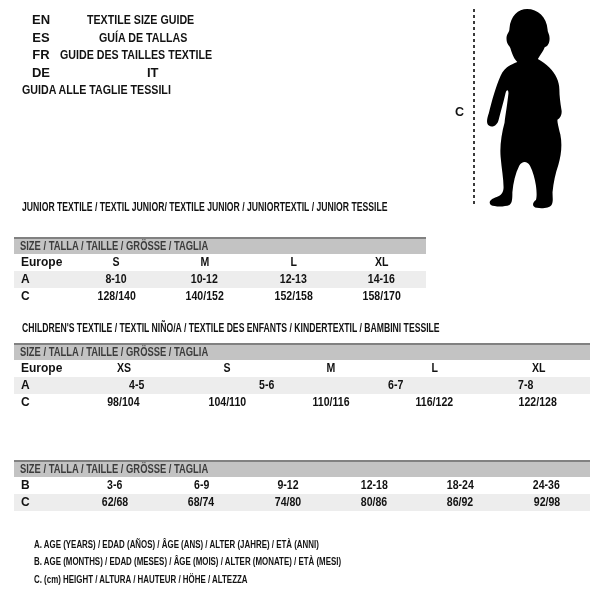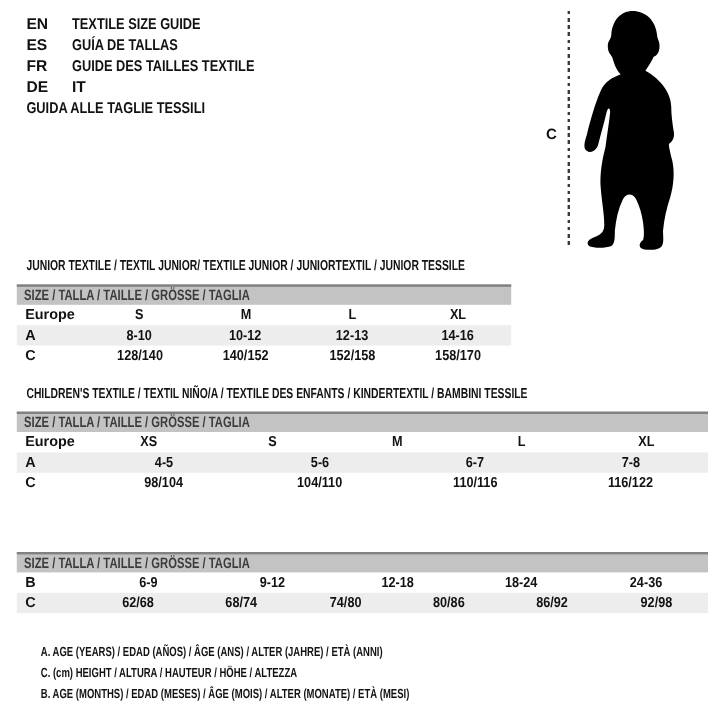--- a/index.html
+++ b/index.html
@@ -7,21 +7,21 @@
     position:relative;width:600px;height:600px;background:#ffffff;
     overflow:hidden;font-family:"Liberation Sans",sans-serif;color:#121212;
   }
   
   .condL{display:inline-block;transform:scaleX(0.72);transform-origin:0 50%;white-space:nowrap;}
   .condL82{display:inline-block;transform:scaleX(0.82);transform-origin:0 50%;white-space:nowrap;}
   .condC{display:inline-block;transform:scaleX(0.88);white-space:nowrap;}
 
   
   .lang{position:absolute;left:22px;top:11px;display:grid;grid-template-columns:38px auto;
-        grid-auto-rows:17.5px;font-size:13px;font-weight:700;line-height:17.5px;}
+        grid-auto-rows:17.5px;font-size:13px;font-weight:700;line-height:17.5px;text-align:center;}
 
   
   .measure-line{position:absolute;left:473px;top:9px;width:2px;height:197px;
     background:repeating-linear-gradient(to bottom,#3a3a3a 0 3px,transparent 3px 6px);}
   .measure-c{position:absolute;left:455px;top:105px;font-size:12.5px;font-weight:700;}
   .silhouette{position:absolute;left:483px;top:4px;}
 
   
   .sec-title{position:absolute;left:22px;font-size:12px;font-weight:700;line-height:16.5px;}
 
@@ -92,21 +92,21 @@
       C 80 115, 81 110, 80 106
       C 79 100, 78 92, 78 86
       C 78 78, 74 70, 68 64
       C 64 60, 60 57, 56 55
       C 59 50, 62 46, 63 43
       C 66 42, 68 39, 68 34
       C 68 29, 66 28, 66 25
       C 65 12, 56 4, 45 4 Z"></path>
   </svg>
 
-  <div class="sec-title" style="top:213px;">
+  <div class="sec-title" style="top:199px;">
     <span class="condL">JUNIOR TEXTILE / TEXTIL JUNIOR/ TEXTILE JUNIOR / JUNIORTEXTIL / JUNIOR TESSILE</span>
   </div>
   <div class="size-table t1" style="top:237px;">
     <div class="bar">
       <span class="condL" style="transform:scaleX(0.75);">SIZE / TALLA / TAILLE / GRÖSSE / TAGLIA</span>
     </div>
     <div class="trow">
       <span class="lbl">Europe</span>
       <span class="val"><span class="condC">S</span></span>
       <span class="val"><span class="condC">M</span></span>
@@ -150,45 +150,47 @@
       <span class="val"><span class="condC">5-6</span></span>
       <span class="val"><span class="condC">6-7</span></span>
       <span class="val"><span class="condC">7-8</span></span>
     </div>
     <div class="trow">
       <span class="lbl">C</span>
       <span class="val"><span class="condC">98/104</span></span>
       <span class="val"><span class="condC">104/110</span></span>
       <span class="val"><span class="condC">110/116</span></span>
       <span class="val"><span class="condC">116/122</span></span>
+      <span class="val"><span class="condC">122/128</span></span>
     </div>
   </div>
 
   <div class="size-table t3" style="top:460px;">
     <div class="bar">
       <span class="condL" style="transform:scaleX(0.75);">SIZE / TALLA / TAILLE / GRÖSSE / TAGLIA</span>
     </div>
     <div class="trow">
       <span class="lbl">B</span>
+      <span class="val"><span class="condC">3-6</span></span>
       <span class="val"><span class="condC">6-9</span></span>
       <span class="val"><span class="condC">9-12</span></span>
       <span class="val"><span class="condC">12-18</span></span>
       <span class="val"><span class="condC">18-24</span></span>
       <span class="val"><span class="condC">24-36</span></span>
     </div>
     <div class="trow shade">
       <span class="lbl">C</span>
       <span class="val"><span class="condC">62/68</span></span>
       <span class="val"><span class="condC">68/74</span></span>
       <span class="val"><span class="condC">74/80</span></span>
       <span class="val"><span class="condC">80/86</span></span>
       <span class="val"><span class="condC">86/92</span></span>
       <span class="val"><span class="condC">92/98</span></span>
     </div>
   </div>
 
   <div class="footnotes">
     <div><span class="condL">A. AGE (YEARS) / EDAD (AÑOS) / ÂGE (ANS) / ALTER (JAHRE) / ETÀ (ANNI)</span></div>
+    <div><span class="condL">B. AGE (MONTHS) / EDAD (MESES) / ÂGE (MOIS) / ALTER (MONATE) / ETÀ (MESI)</span></div>
     <div><span class="condL">C. (cm) HEIGHT / ALTURA / HAUTEUR / HÖHE / ALTEZZA</span></div>
-    <div><span class="condL">B. AGE (MONTHS) / EDAD (MESES) / ÂGE (MOIS) / ALTER (MONATE) / ETÀ (MESI)</span></div>
   </div>
 
 </div>
 
 </body></html>

